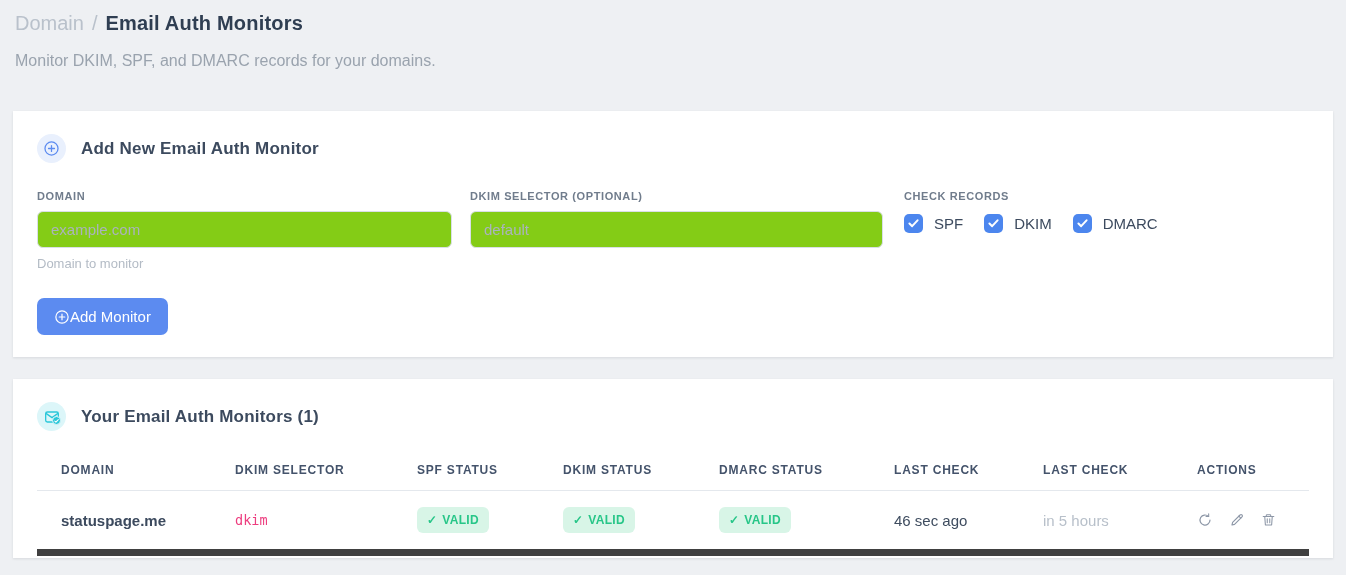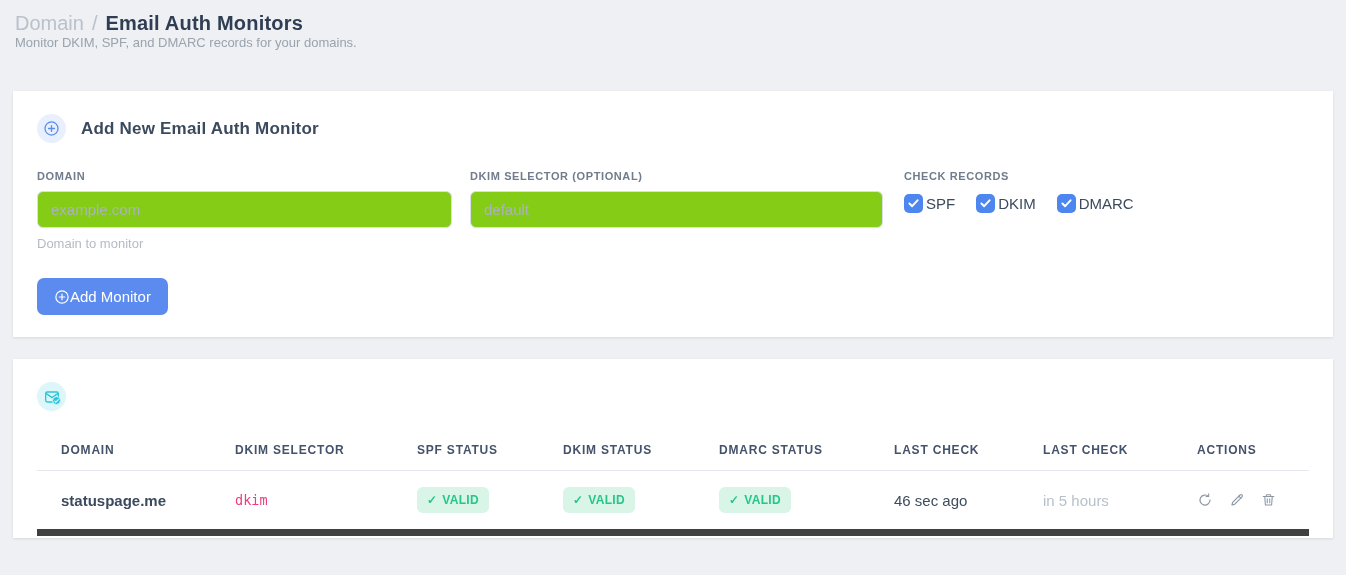--- a/index.html
+++ b/index.html
@@ -9,21 +9,21 @@
     font-family: "Liberation Sans", sans-serif;
     color: #3c4a5e;
   }
   .page { padding: 12px 13px 0; }
 
   
   .breadcrumb { padding-left: 2px; font-size: 20px; display: flex; align-items: baseline; gap: 8px; }
   .crumb-section { color: #b9c1cb; font-weight: 400; cursor: pointer; }
   .crumb-sep { color: #b9c1cb; }
   .crumb-page { color: #2f3e52; font-weight: 700; letter-spacing: .2px; }
-  .subtitle { padding-left: 2px; margin-top: 0; font-size: 13px; color: #9aa3ae; }
+  .subtitle { padding-left: 2px; margin-top: 17px; font-size: 16px; color: #9aa3ae; }
 
   
   .card {
     background: #ffffff;
     border-radius: 0;
     box-shadow: 0 1px 3px rgba(25,39,60,.07), 0 1px 2px rgba(25,39,60,.04);
   }
   .card-add { margin-top: 41px; padding: 23px 24px 22px; }
   .card-monitors { margin-top: 22px; padding: 23px 24px 2px; }
 
@@ -59,21 +59,21 @@
     border: 1px solid #d9dfe7; border-radius: 6px;
     padding: 0 13px; font-size: 15px; color: #3c4a5e;
     font-family: "Liberation Sans", sans-serif;
     outline: none; background: #84cc16;
   }
   .text-input::placeholder { color: #aab3be; }
   .field-helper { margin-top: 8px; font-size: 13px; color: #b3bbc5; }
 
   .checks-group { padding-left: 3px; }
   .checks-row { display: flex; align-items: center; gap: 21px; margin-top: 12px; }
-  .check-item { display: flex; align-items: center; gap: 3px; cursor: pointer; }
+  .check-item { display: flex; align-items: center; gap: 11px; cursor: pointer; }
   .checkbox {
     width: 19px; height: 19px; border-radius: 5px;
     background: #4c86ee; display: flex; align-items: center; justify-content: center;
     flex: 0 0 auto;
   }
   .check-label { font-size: 15px; color: #3c4a5e; }
 
   .btn-primary {
     margin-top: 27px;
     display: inline-flex; align-items: center; 
@@ -201,20 +201,21 @@
         <svg width="16" height="16" viewBox="0 0 24 24" fill="none" stroke="#2bc7d9" stroke-width="2" stroke-linecap="round" stroke-linejoin="round">
           <rect x="2.5" y="4.5" width="19" height="15" rx="2.5"></rect>
           <path d="M3.5 7l8.5 6 8.5-6"></path>
         </svg>
         <span class="env-check">
           <svg width="5" height="4" viewBox="0 0 12 10">
               <polyline points="1.5,5 4.5,8 10.5,1.5" fill="none" stroke="#ffffff" stroke-width="2.6" stroke-linecap="round" stroke-linejoin="round"></polyline>
             </svg>
         </span>
       </span>
+      <span class="card-title">Your Email Auth Monitors (1)</span>
     </div>
 
     <table>
       <colgroup>
         <col class="c-domain">
           <col class="c-selector">
           <col class="c-spf">
           <col class="c-dkim">
         <col class="c-dmarc">
           <col class="c-last">

